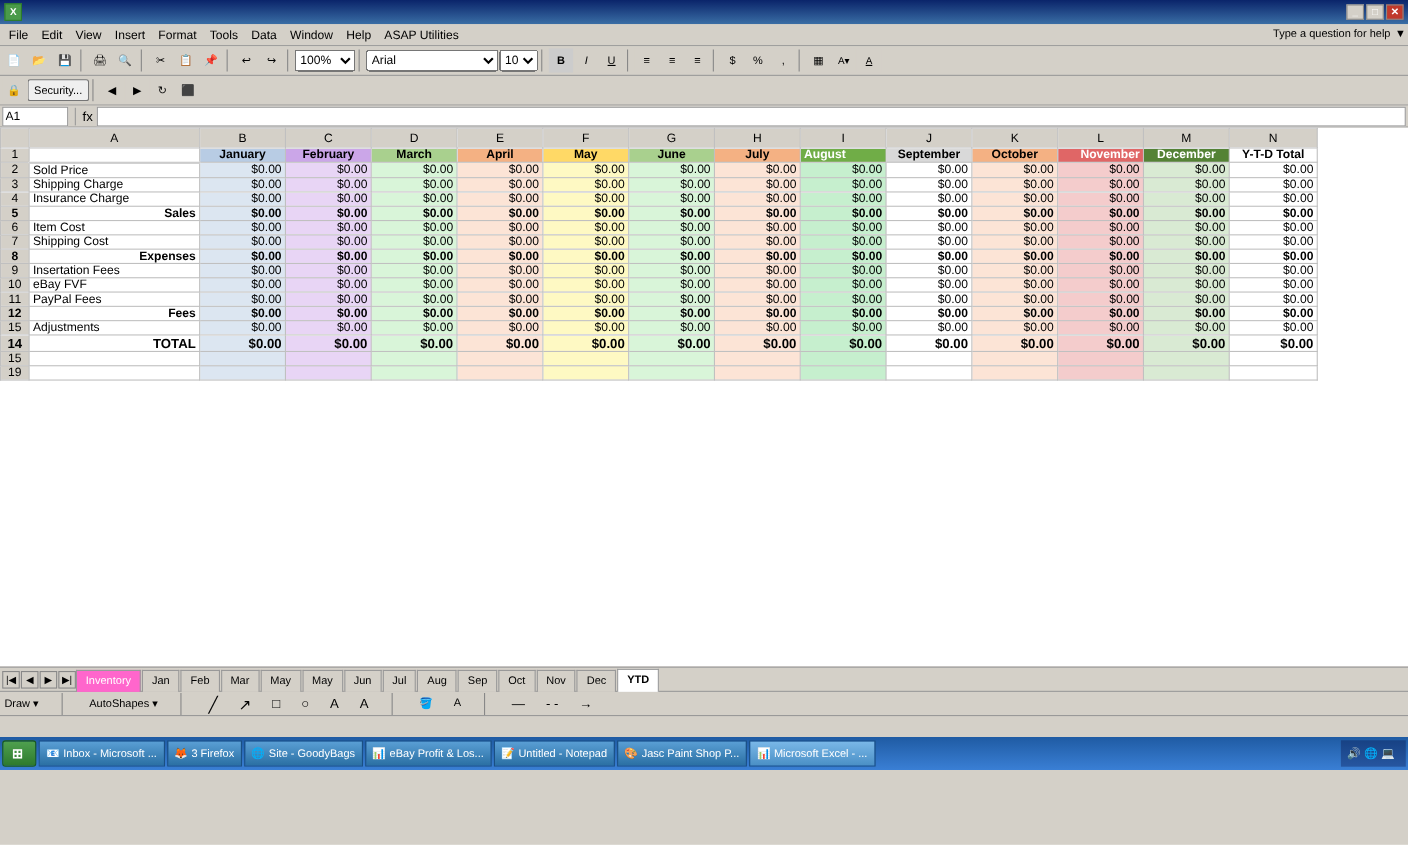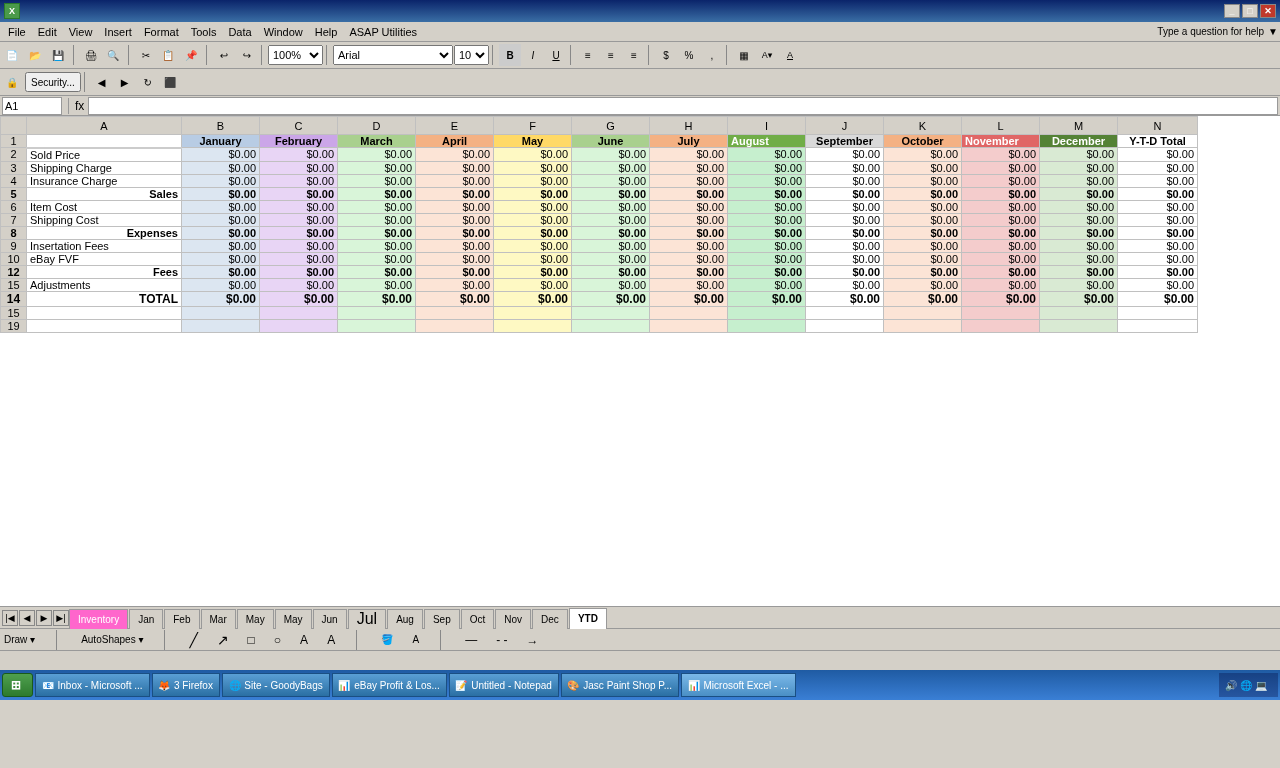--- a/index.html
+++ b/index.html
@@ -123,21 +123,21 @@
     
     .hdr-b { background: #b8cce4; text-align: center; font-weight: bold; }
     .hdr-c { background: #cba6e8; text-align: center; font-weight: bold; }
     .hdr-d { background: #a9d08e; text-align: center; font-weight: bold; }
     .hdr-e { background: #f4b183; text-align: center; font-weight: bold; }
     .hdr-f { background: #ffd966; text-align: center; font-weight: bold; }
     .hdr-g { background: #a9d08e; text-align: center; font-weight: bold; }
     .hdr-h { background: #f4b183; text-align: center; font-weight: bold; }
     .hdr-j { background: #d9d9d9; text-align: center; font-weight: bold; }
     .hdr-k { background: #f4b183; text-align: center; font-weight: bold; }
-    .hdr-l { background: #e06666; text-align: left; font-weight: bold; color: white; }
+    .hdr-l { background: #e06666; text-align: right; font-weight: bold; color: white; }
     .hdr-m { background: #548235; text-align: center; font-weight: bold; color: white; }
     .hdr-n { background: white; text-align: center; font-weight: bold; }
 
     
     .row-bold td { font-weight: bold; }
     .row-total td { font-weight: bold; font-size: 12px; }
     .aug-hdr { background: #70ad47 !important; color: white; font-weight: bold; }
 
     
     .status-bar {
@@ -503,20 +503,37 @@
             <td style="background-color: rgb(254, 249, 195); text-align: right; padding: 0px 3px;">$0.00</td>
             <td style="background-color: rgb(217, 245, 217); text-align: right; padding: 0px 3px;">$0.00</td>
             <td style="background-color: rgb(252, 228, 214); text-align: right; padding: 0px 3px;">$0.00</td>
             <td style="background-color: rgb(198, 239, 206); text-align: right; padding: 0px 3px;">$0.00</td>
             <td style="background-color: rgb(255, 255, 255); text-align: right; padding: 0px 3px;">$0.00</td>
             <td style="background-color: rgb(252, 228, 214); text-align: right; padding: 0px 3px;">$0.00</td>
             <td style="background-color: rgb(244, 204, 204); text-align: right; padding: 0px 3px;">$0.00</td>
             <td style="background-color: rgb(217, 234, 211); text-align: right; padding: 0px 3px;">$0.00</td>
             <td style="background-color: rgb(255, 255, 255); text-align: right; padding: 0px 3px;">$0.00</td>
           </tr>
+          <tr>
+            <td class="row-header">11</td>
+            <td class="col-a">PayPal Fees</td>
+            <td style="background-color: rgb(220, 230, 241); text-align: right; padding: 0px 3px;">$0.00</td>
+            <td style="background-color: rgb(232, 213, 245); text-align: right; padding: 0px 3px;">$0.00</td>
+            <td style="background-color: rgb(217, 245, 217); text-align: right; padding: 0px 3px;">$0.00</td>
+            <td style="background-color: rgb(252, 228, 214); text-align: right; padding: 0px 3px;">$0.00</td>
+            <td style="background-color: rgb(254, 249, 195); text-align: right; padding: 0px 3px;">$0.00</td>
+            <td style="background-color: rgb(217, 245, 217); text-align: right; padding: 0px 3px;">$0.00</td>
+            <td style="background-color: rgb(252, 228, 214); text-align: right; padding: 0px 3px;">$0.00</td>
+            <td style="background-color: rgb(198, 239, 206); text-align: right; padding: 0px 3px;">$0.00</td>
+            <td style="background-color: rgb(255, 255, 255); text-align: right; padding: 0px 3px;">$0.00</td>
+            <td style="background-color: rgb(252, 228, 214); text-align: right; padding: 0px 3px;">$0.00</td>
+            <td style="background-color: rgb(244, 204, 204); text-align: right; padding: 0px 3px;">$0.00</td>
+            <td style="background-color: rgb(217, 234, 211); text-align: right; padding: 0px 3px;">$0.00</td>
+            <td style="background-color: rgb(255, 255, 255); text-align: right; padding: 0px 3px;">$0.00</td>
+          </tr>
           <tr class="row-bold">
             <td class="row-header">12</td>
             <td class="col-a" style="text-align: right;">Fees</td>
             <td style="background-color: rgb(220, 230, 241); text-align: right; padding: 0px 3px; font-weight: bold;">$0.00</td>
             <td style="background-color: rgb(232, 213, 245); text-align: right; padding: 0px 3px; font-weight: bold;">$0.00</td>
             <td style="background-color: rgb(217, 245, 217); text-align: right; padding: 0px 3px; font-weight: bold;">$0.00</td>
             <td style="background-color: rgb(252, 228, 214); text-align: right; padding: 0px 3px; font-weight: bold;">$0.00</td>
             <td style="background-color: rgb(254, 249, 195); text-align: right; padding: 0px 3px; font-weight: bold;">$0.00</td>
             <td style="background-color: rgb(217, 245, 217); text-align: right; padding: 0px 3px; font-weight: bold;">$0.00</td>
             <td style="background-color: rgb(252, 228, 214); text-align: right; padding: 0px 3px; font-weight: bold;">$0.00</td>
@@ -608,21 +625,21 @@
     <div style="width:16px;height:16px;border:1px solid #888;background:#d4d0c8;display:flex;align-items:center;justify-content:center;font-size:9px;cursor:pointer;">▶|</div>
   </div>
   <div id="sheet-tabs" style="display:flex;align-items:flex-end;height:22px;overflow:hidden;">
       <div style="padding: 2px 8px; border-top: 1px solid rgb(153, 153, 153); border-right: 1px solid rgb(153, 153, 153); border-left: 1px solid rgb(153, 153, 153); border-image: initial; border-bottom: none; font-size: 10px; cursor: pointer; margin-right: 1px; height: 20px; display: flex; align-items: center; background: rgb(255, 102, 204); color: white;">Inventory</div>
       <div style="padding: 2px 8px; border-top: 1px solid rgb(153, 153, 153); border-right: 1px solid rgb(153, 153, 153); border-left: 1px solid rgb(153, 153, 153); border-image: initial; border-bottom: none; font-size: 10px; cursor: pointer; margin-right: 1px; height: 20px; display: flex; align-items: center; background: rgb(212, 208, 200);">Jan</div>
       <div style="padding: 2px 8px; border-top: 1px solid rgb(153, 153, 153); border-right: 1px solid rgb(153, 153, 153); border-left: 1px solid rgb(153, 153, 153); border-image: initial; border-bottom: none; font-size: 10px; cursor: pointer; margin-right: 1px; height: 20px; display: flex; align-items: center; background: rgb(212, 208, 200);">Feb</div>
       <div style="padding: 2px 8px; border-top: 1px solid rgb(153, 153, 153); border-right: 1px solid rgb(153, 153, 153); border-left: 1px solid rgb(153, 153, 153); border-image: initial; border-bottom: none; font-size: 10px; cursor: pointer; margin-right: 1px; height: 20px; display: flex; align-items: center; background: rgb(212, 208, 200);">Mar</div>
       <div style="padding: 2px 8px; border-top: 1px solid rgb(153, 153, 153); border-right: 1px solid rgb(153, 153, 153); border-left: 1px solid rgb(153, 153, 153); border-image: initial; border-bottom: none; font-size: 10px; cursor: pointer; margin-right: 1px; height: 20px; display: flex; align-items: center; background: rgb(212, 208, 200);">May</div>
       <div style="padding: 2px 8px; border-top: 1px solid rgb(153, 153, 153); border-right: 1px solid rgb(153, 153, 153); border-left: 1px solid rgb(153, 153, 153); border-image: initial; border-bottom: none; font-size: 10px; cursor: pointer; margin-right: 1px; height: 20px; display: flex; align-items: center; background: rgb(212, 208, 200);">May</div>
       <div style="padding: 2px 8px; border-top: 1px solid rgb(153, 153, 153); border-right: 1px solid rgb(153, 153, 153); border-left: 1px solid rgb(153, 153, 153); border-image: initial; border-bottom: none; font-size: 10px; cursor: pointer; margin-right: 1px; height: 20px; display: flex; align-items: center; background: rgb(212, 208, 200);">Jun</div>
-      <div style="padding: 2px 8px; border-top: 1px solid rgb(153, 153, 153); border-right: 1px solid rgb(153, 153, 153); border-left: 1px solid rgb(153, 153, 153); border-image: initial; border-bottom: none; font-size: 16px; cursor: pointer; margin-right: 1px; height: 20px; display: flex; align-items: center; background: rgb(212, 208, 200);">Jul</div>
+      <div style="padding: 2px 8px; border-top: 1px solid rgb(153, 153, 153); border-right: 1px solid rgb(153, 153, 153); border-left: 1px solid rgb(153, 153, 153); border-image: initial; border-bottom: none; font-size: 10px; cursor: pointer; margin-right: 1px; height: 20px; display: flex; align-items: center; background: rgb(212, 208, 200);">Jul</div>
       <div style="padding: 2px 8px; border-top: 1px solid rgb(153, 153, 153); border-right: 1px solid rgb(153, 153, 153); border-left: 1px solid rgb(153, 153, 153); border-image: initial; border-bottom: none; font-size: 10px; cursor: pointer; margin-right: 1px; height: 20px; display: flex; align-items: center; background: rgb(212, 208, 200);">Aug</div>
       <div style="padding: 2px 8px; border-top: 1px solid rgb(153, 153, 153); border-right: 1px solid rgb(153, 153, 153); border-left: 1px solid rgb(153, 153, 153); border-image: initial; border-bottom: none; font-size: 10px; cursor: pointer; margin-right: 1px; height: 20px; display: flex; align-items: center; background: rgb(212, 208, 200);">Sep</div>
       <div style="padding: 2px 8px; border-top: 1px solid rgb(153, 153, 153); border-right: 1px solid rgb(153, 153, 153); border-left: 1px solid rgb(153, 153, 153); border-image: initial; border-bottom: none; font-size: 10px; cursor: pointer; margin-right: 1px; height: 20px; display: flex; align-items: center; background: rgb(212, 208, 200);">Oct</div>
       <div style="padding: 2px 8px; border-top: 1px solid rgb(153, 153, 153); border-right: 1px solid rgb(153, 153, 153); border-left: 1px solid rgb(153, 153, 153); border-image: initial; border-bottom: none; font-size: 10px; cursor: pointer; margin-right: 1px; height: 20px; display: flex; align-items: center; background: rgb(212, 208, 200);">Nov</div>
       <div style="padding: 2px 8px; border-top: 1px solid rgb(153, 153, 153); border-right: 1px solid rgb(153, 153, 153); border-left: 1px solid rgb(153, 153, 153); border-image: initial; border-bottom: none; font-size: 10px; cursor: pointer; margin-right: 1px; height: 20px; display: flex; align-items: center; background: rgb(212, 208, 200);">Dec</div>
       <div style="padding: 2px 8px; border-top: 1px solid rgb(153, 153, 153); border-right: 1px solid rgb(153, 153, 153); border-left: 1px solid rgb(153, 153, 153); border-image: initial; border-bottom: none; font-size: 10px; cursor: pointer; margin-right: 1px; height: 21px; display: flex; align-items: center; background: white; font-weight: bold;">YTD</div>
     </div>
 </div>
 
 <div class="draw-toolbar">

